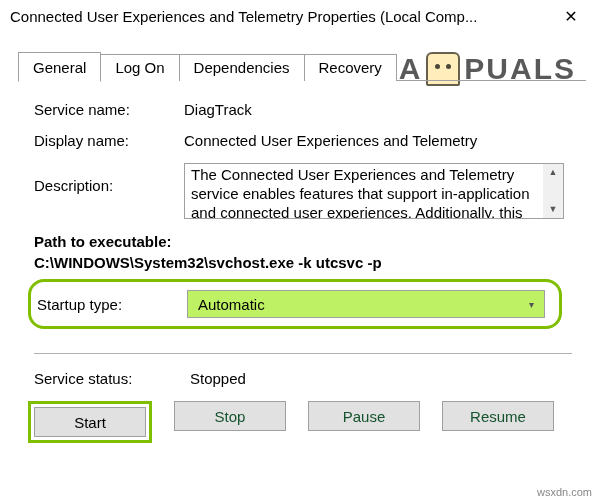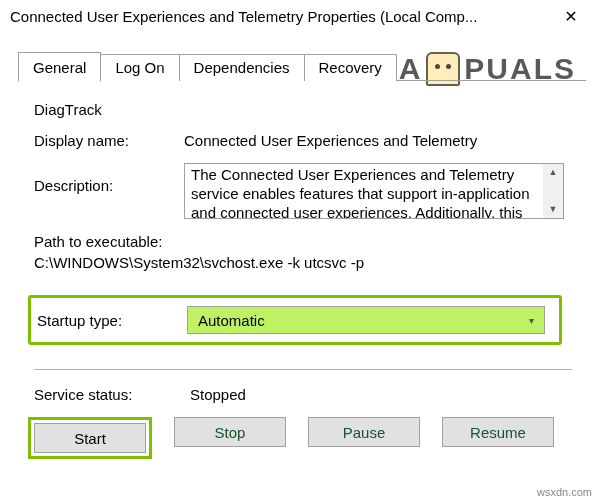--- a/index.html
+++ b/index.html
@@ -105,30 +105,31 @@
     padding: 3px 0;
   }
   .scroll-arrow {
     font-size: 9px;
     color: #555;
     cursor: pointer;
   }
   .path-block {
     font-size: 15px;
     margin-top: 4px;
-    margin-bottom: 24px;
+    margin-bottom: 8px;
+    font-weight: bold;
   }
   .path-value {
     margin-top: 4px;
   }
   .startup-row {
     display: flex;
     align-items: center;
     border: 3px solid #7fbf00;
-    border-radius: 3px;
+    border-radius: 16px;
     padding: 8px 6px 8px 0;
     margin-left: -6px;
     margin-right: 10px;
     margin-top: 6px;
   }
   .startup-row .label-col {
     padding-left: 6px;
     width: 156px;
   }
   .select {
@@ -243,20 +244,21 @@
 <div class="tabstrip">
   <div class="tab active">General</div>
   <div class="tab">Log On</div>
   <div class="tab">Dependencies</div>
   <div class="tab">Recovery</div>
 </div>
 
 <div class="content">
 
   <div class="row">
+    <div class="label-col">Service name:</div>
     <div class="value-col">DiagTrack</div>
   </div>
 
   <div class="row">
     <div class="label-col">Display name:</div>
     <div class="value-col">Connected User Experiences and Telemetry</div>
   </div>
 
   <div class="row">
     <div class="label-col" style="padding-top:14px">Description:</div>

